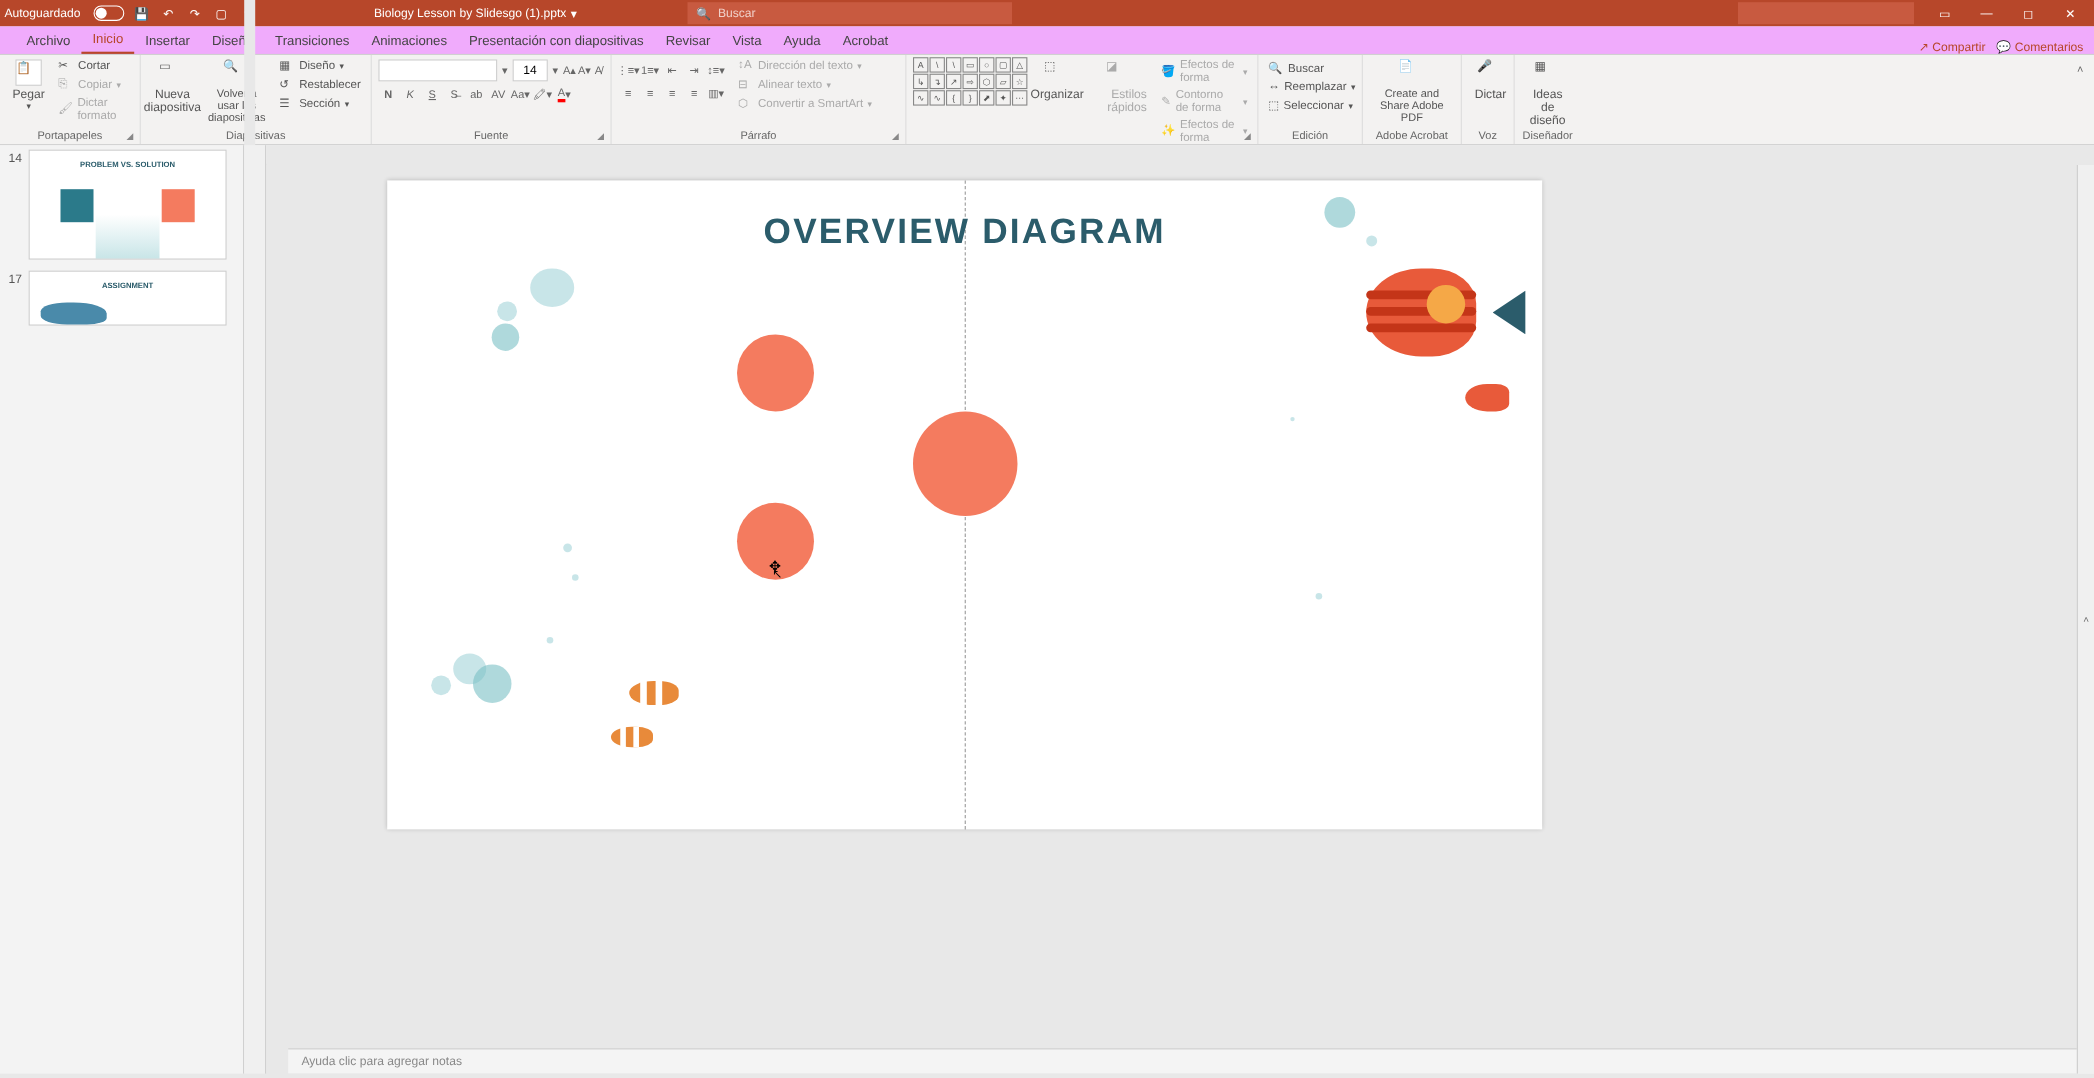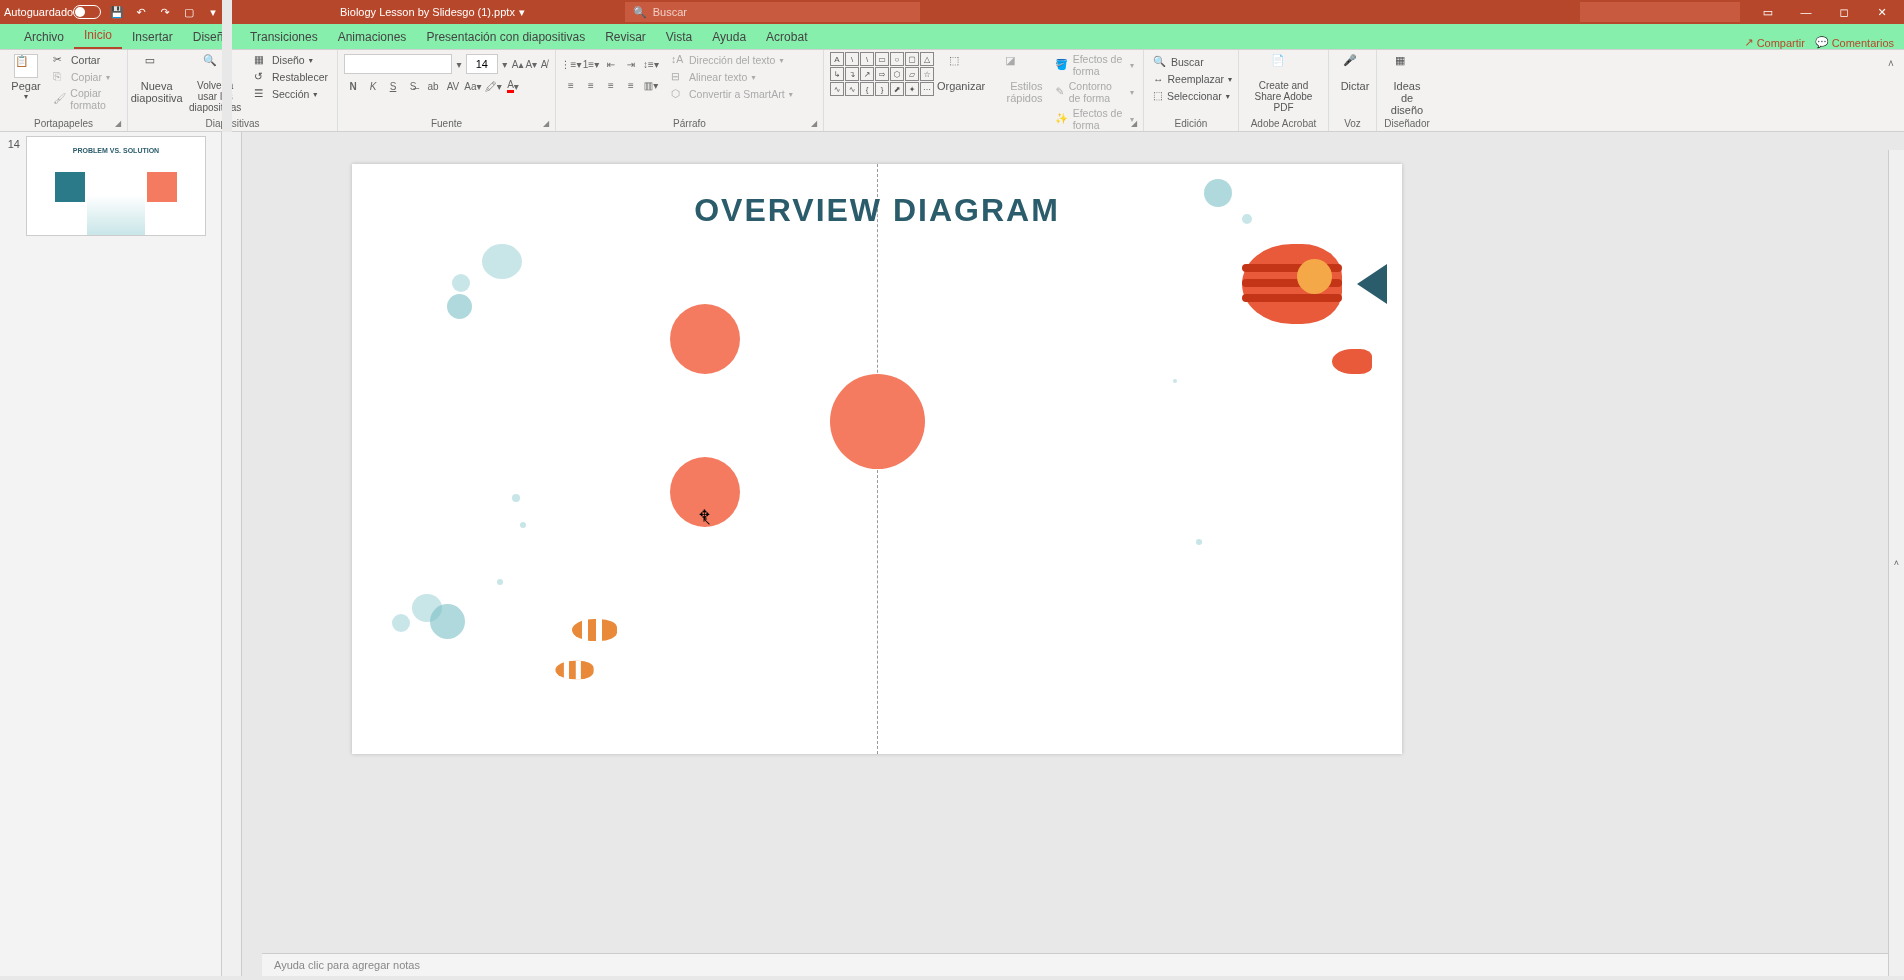--- a/index.html
+++ b/index.html
@@ -1,34 +1,34 @@
 <!DOCTYPE html>
 <html><head>
 <meta charset="utf-8">
 <style>
 * { margin: 0; padding: 0; box-sizing: border-box; font-family: 'Segoe UI', Arial, sans-serif; }
 body { background: #e8e8e8; overflow: hidden; width: 1904px; height: 980px; }
 
 
 .title-bar { background: #b7472a; height: 24px; display: flex; align-items: center; color: white; font-size: 11px; padding: 0 4px; }
 .title-bar-left { display: flex; align-items: center; gap: 8px; }
-.autosave { display: flex; align-items: center; gap: 0; }
+.autosave { display: flex; align-items: center; gap: 12px; }
 .toggle { width: 28px; height: 14px; border: 1px solid white; border-radius: 8px; position: relative; }
 .toggle::after { content: ''; position: absolute; width: 10px; height: 10px; background: white; border-radius: 50%; left: 1px; top: 1px; }
 .qat-icon { width: 16px; height: 16px; display: flex; align-items: center; justify-content: center; cursor: pointer; }
 .title-center { position: absolute; left: 340px; display: flex; align-items: center; gap: 4px; }
 .search-box { position: absolute; left: 625px; width: 295px; height: 20px; background: #c85a40; display: flex; align-items: center; padding: 0 8px; gap: 6px; }
 .search-input { background: transparent; border: none; color: white; font-size: 11px; outline: none; flex: 1; }
 .search-input::placeholder { color: #f0d0c8; }
 .title-right { margin-left: auto; display: flex; align-items: center; gap: 2px; }
 .win-btn { width: 36px; height: 24px; display: flex; align-items: center; justify-content: center; cursor: pointer; }
 .user-rect { width: 160px; height: 20px; background: #c85a40; margin-right: 8px; }
 
 
-.ribbon-tabs { background: #86efac; height: 26px; display: flex; align-items: flex-end; border-bottom: 1px solid #d0d0d0; font-size: 12px; color: #444; padding-left: 14px; position: relative; }
+.ribbon-tabs { background: #f0abfc; height: 26px; display: flex; align-items: flex-end; border-bottom: 1px solid #d0d0d0; font-size: 12px; color: #444; padding-left: 14px; position: relative; }
 .ribbon-tab { padding: 5px 10px; cursor: pointer; }
 .ribbon-tab.active { color: #b7472a; border-bottom: 2px solid #b7472a; }
 .ribbon-tab.file { color: #444; }
 .ribbon-right { position: absolute; right: 10px; display: flex; gap: 10px; }
 .share-btn { color: #b7472a; font-size: 11px; display: flex; align-items: center; gap: 3px; cursor: pointer; }
 
 
 .ribbon { background: #f3f2f1; height: 82px; display: flex; border-bottom: 1px solid #d0d0d0; font-size: 11px; color: #555; }
 .ribbon-group { display: flex; flex-direction: column; border-right: 1px solid #ddd; padding: 2px 6px 0 6px; position: relative; }
 .ribbon-group-label { text-align: center; font-size: 10px; color: #666; margin-top: auto; padding-bottom: 2px; }
@@ -159,21 +159,21 @@
             <span class="small-icon">✂</span>
             <span>Cortar</span>
           </div>
         <div class="small-btn" style="color:#aaa">
             <span class="small-icon">⎘</span>
             <span>Copiar</span>
             <span style="font-size:8px">▾</span>
           </div>
         <div class="small-btn" style="color:#aaa">
             <span class="small-icon">🖌</span>
-            <span>Copiar formato</span>
+            <span>Dictar formato</span>
           </div>
       </div>
     </div>
     <div class="ribbon-group-label">Portapapeles</div>
     <span class="dialog-launcher">◢</span>
   </div>
 
   <div class="ribbon-group" style="width:210px">
     <div class="ribbon-row">
       <div class="big-btn">
@@ -377,20 +377,27 @@
   <div class="thumbnails">
     <div class="thumb-row">
       <div class="thumb-num">14</div>
       <div class="thumb th-14">
         <div class="thumb-title">PROBLEM VS. SOLUTION</div>
         <div style="position:absolute;left:28px;top:35px;width:30px;height:30px;background:#2b7a8a"></div>
         <div style="position:absolute;right:28px;top:35px;width:30px;height:30px;background:#f47b5f"></div>
         <div style="position:absolute;bottom:0;left:60px;right:60px;height:40px;background:linear-gradient(to top,#a4d4d8,transparent);opacity:0.6"></div>
       </div>
     </div>
+    <div class="thumb-row">
+      <div class="thumb-num">17</div>
+      <div class="thumb th-17">
+        <div class="thumb-title">ASSIGNMENT</div>
+        <div style="position:absolute;bottom:0;left:10px;width:60px;height:20px;background:#4a8aaa;border-radius:40% 50% 30% 40%"></div>
+      </div>
+    </div>
   </div>
 
   <div class="scroll-track">
       <div class="scroll-pad"></div>
     </div>
 
   <div class="editor">
     <div class="ruler-vert"></div>
     <div class="ruler-horiz">
         <span>13 12 11 10 9 8 7 6 5 4 3 2 1 0 1 2 3 4 5 6 7 8 9 10 11 12 13</span>

